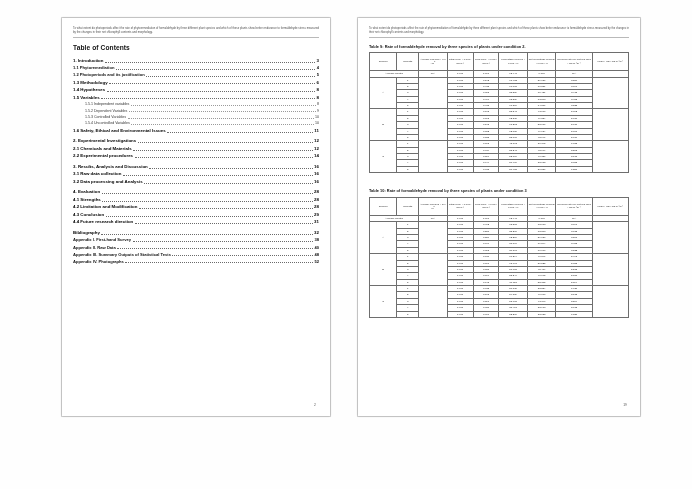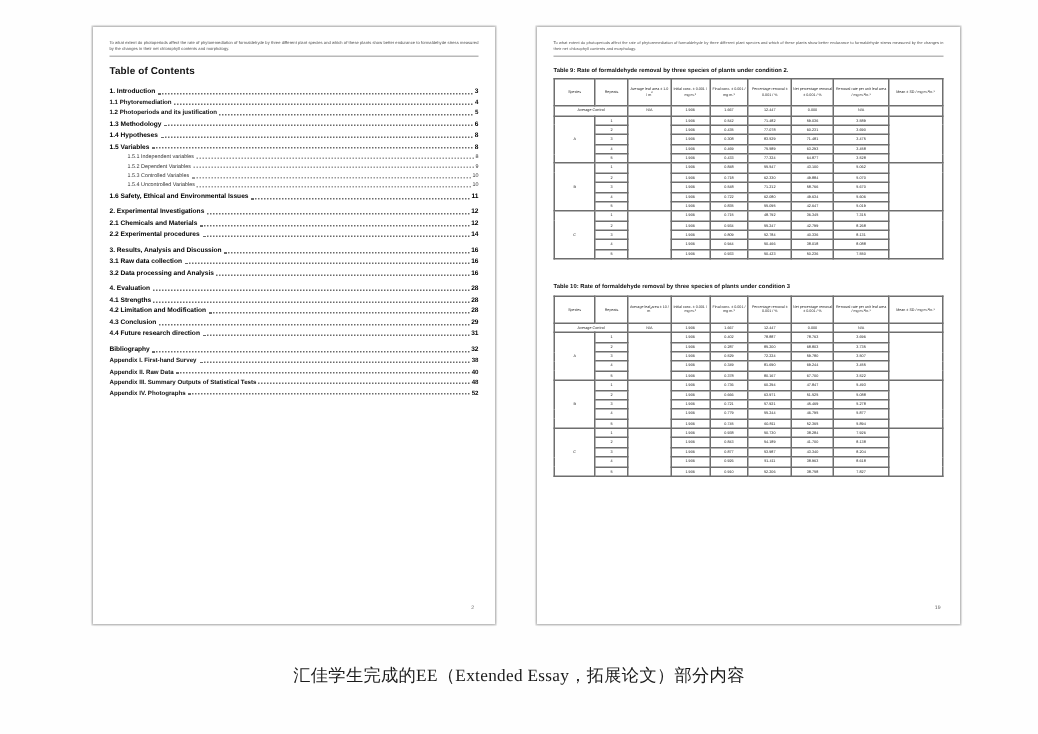--- a/index.html
+++ b/index.html
@@ -636,15 +636,14 @@
               <td>52.206</td>
               <td>38.758</td>
               <td>7.827</td>
             </tr>
           </tbody>
       </table>
     </div>
     <div class="folio">19</div>
   </div>
 
-  <div class="bottom-caption">汇佳学生完成的EE（Extended Essay，拓展论文）部分内容</div>
 
 </div>
 
 </body></html>

